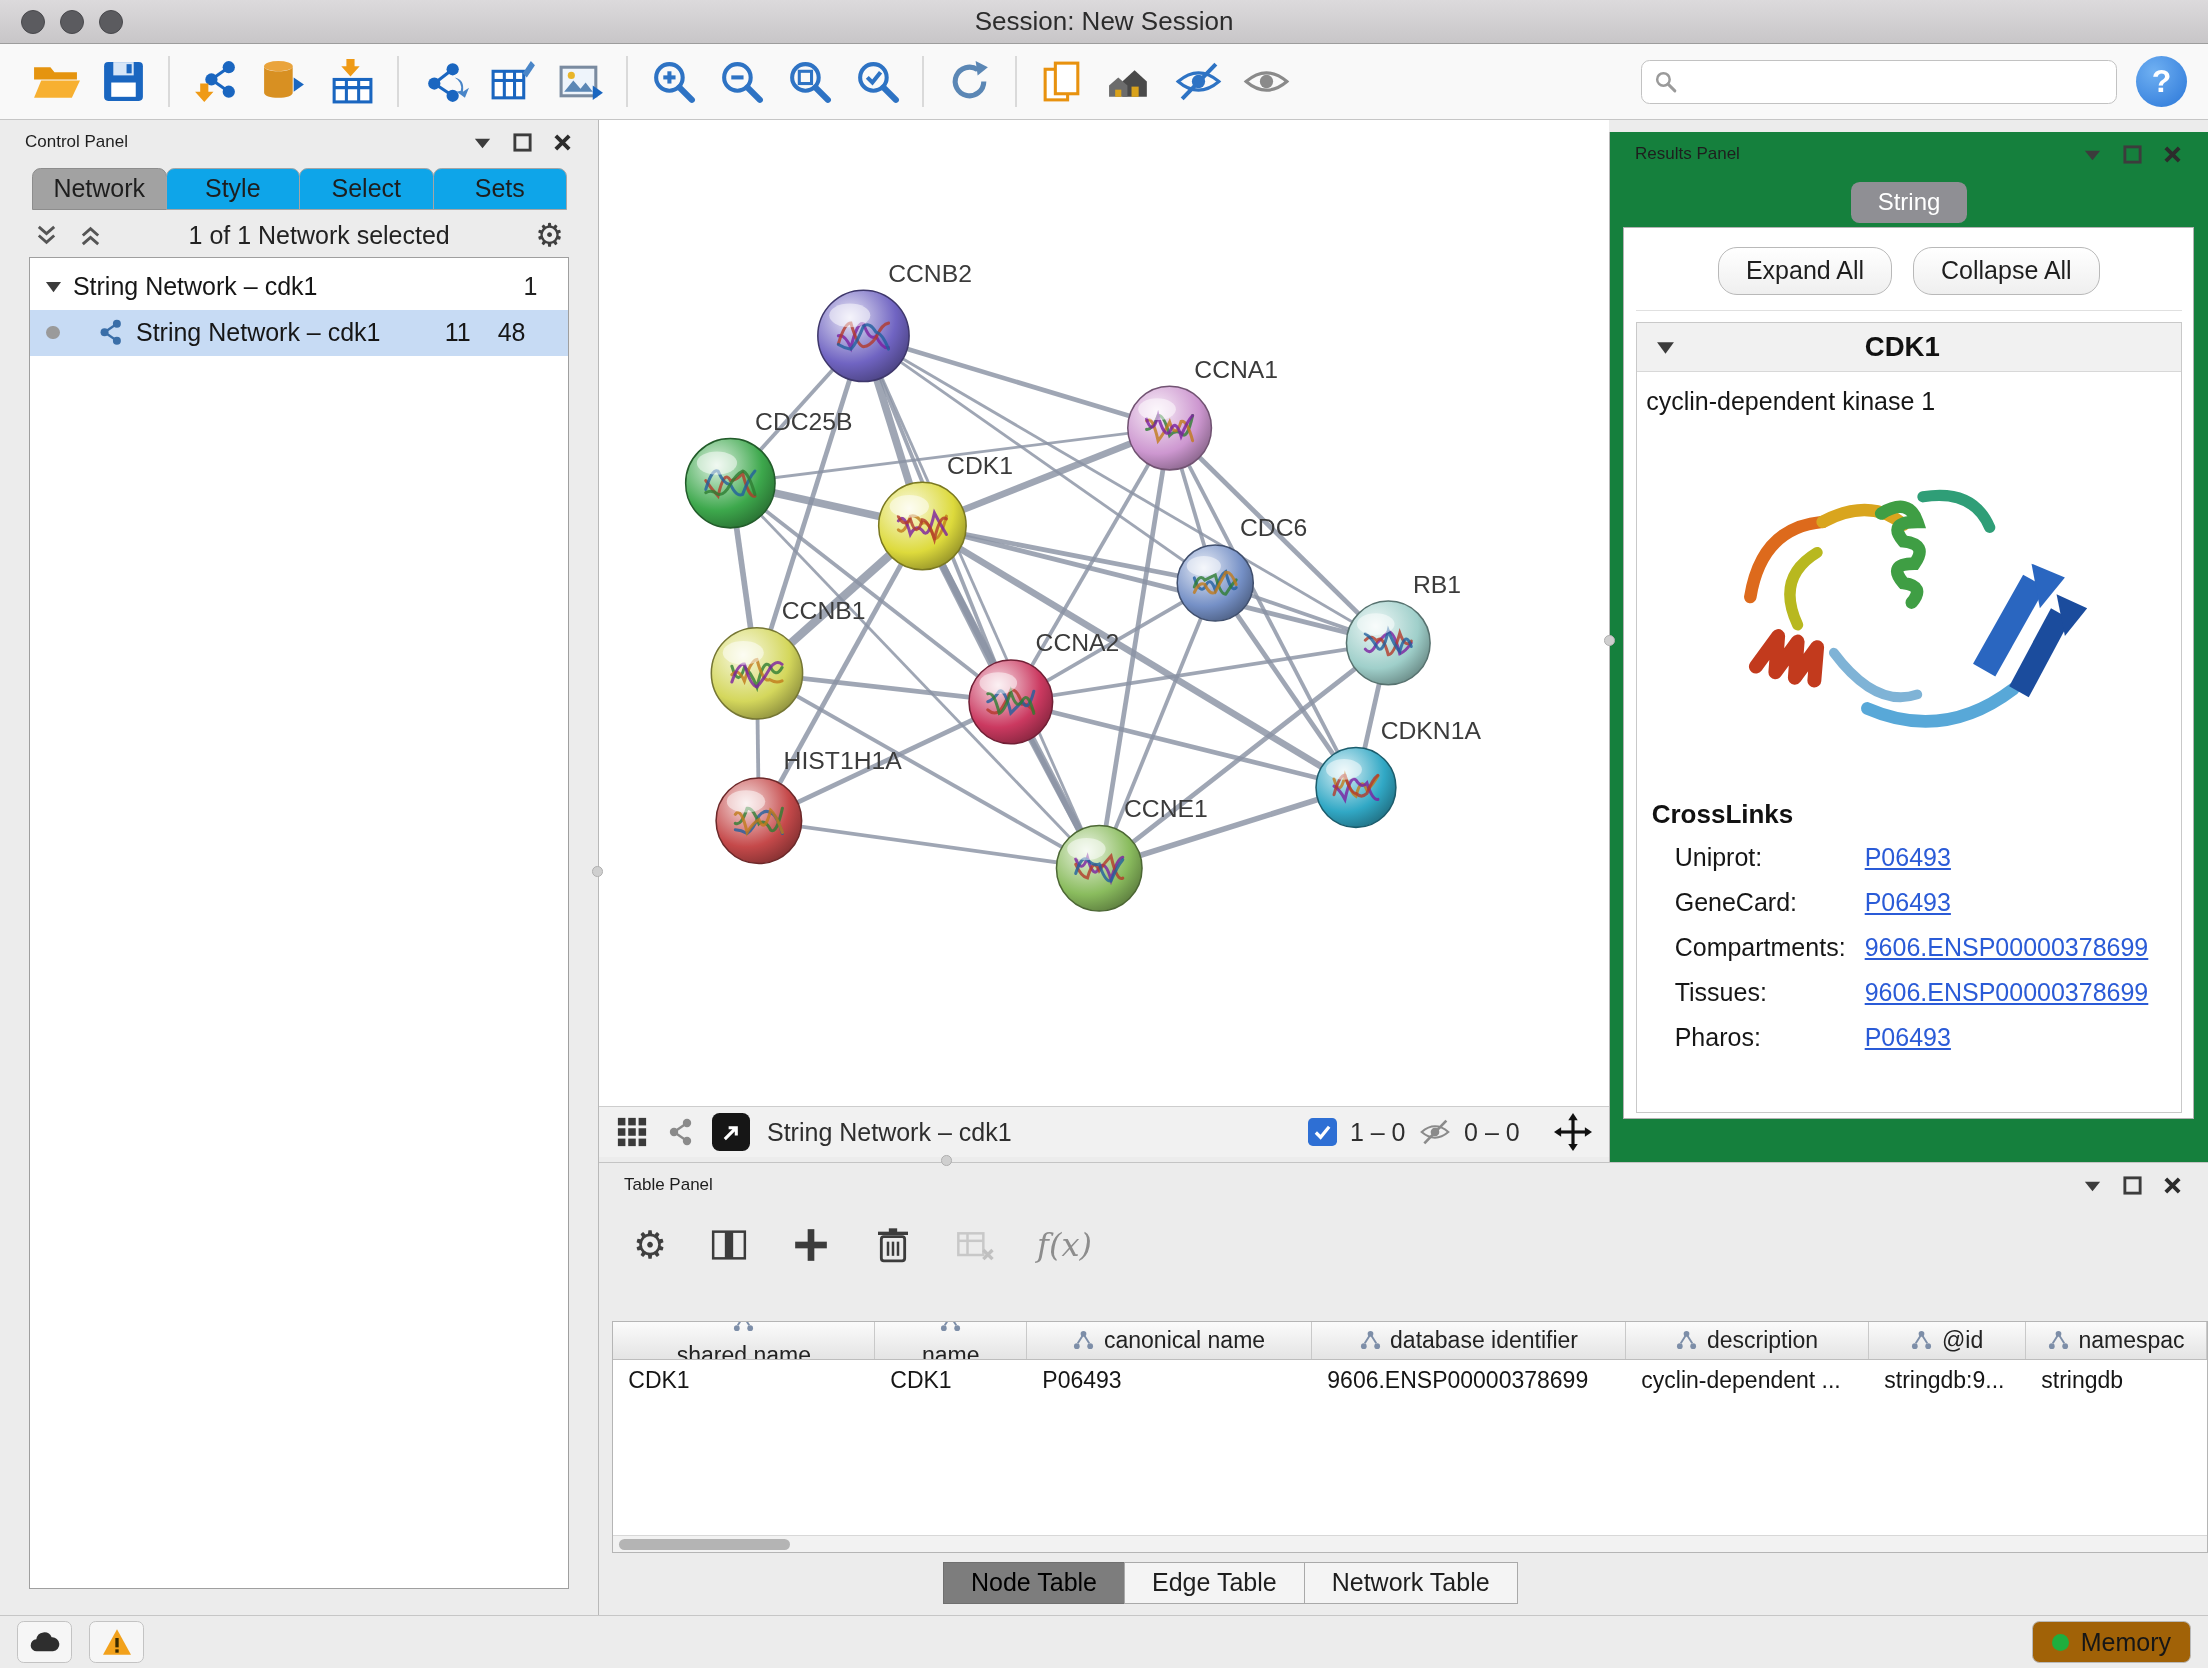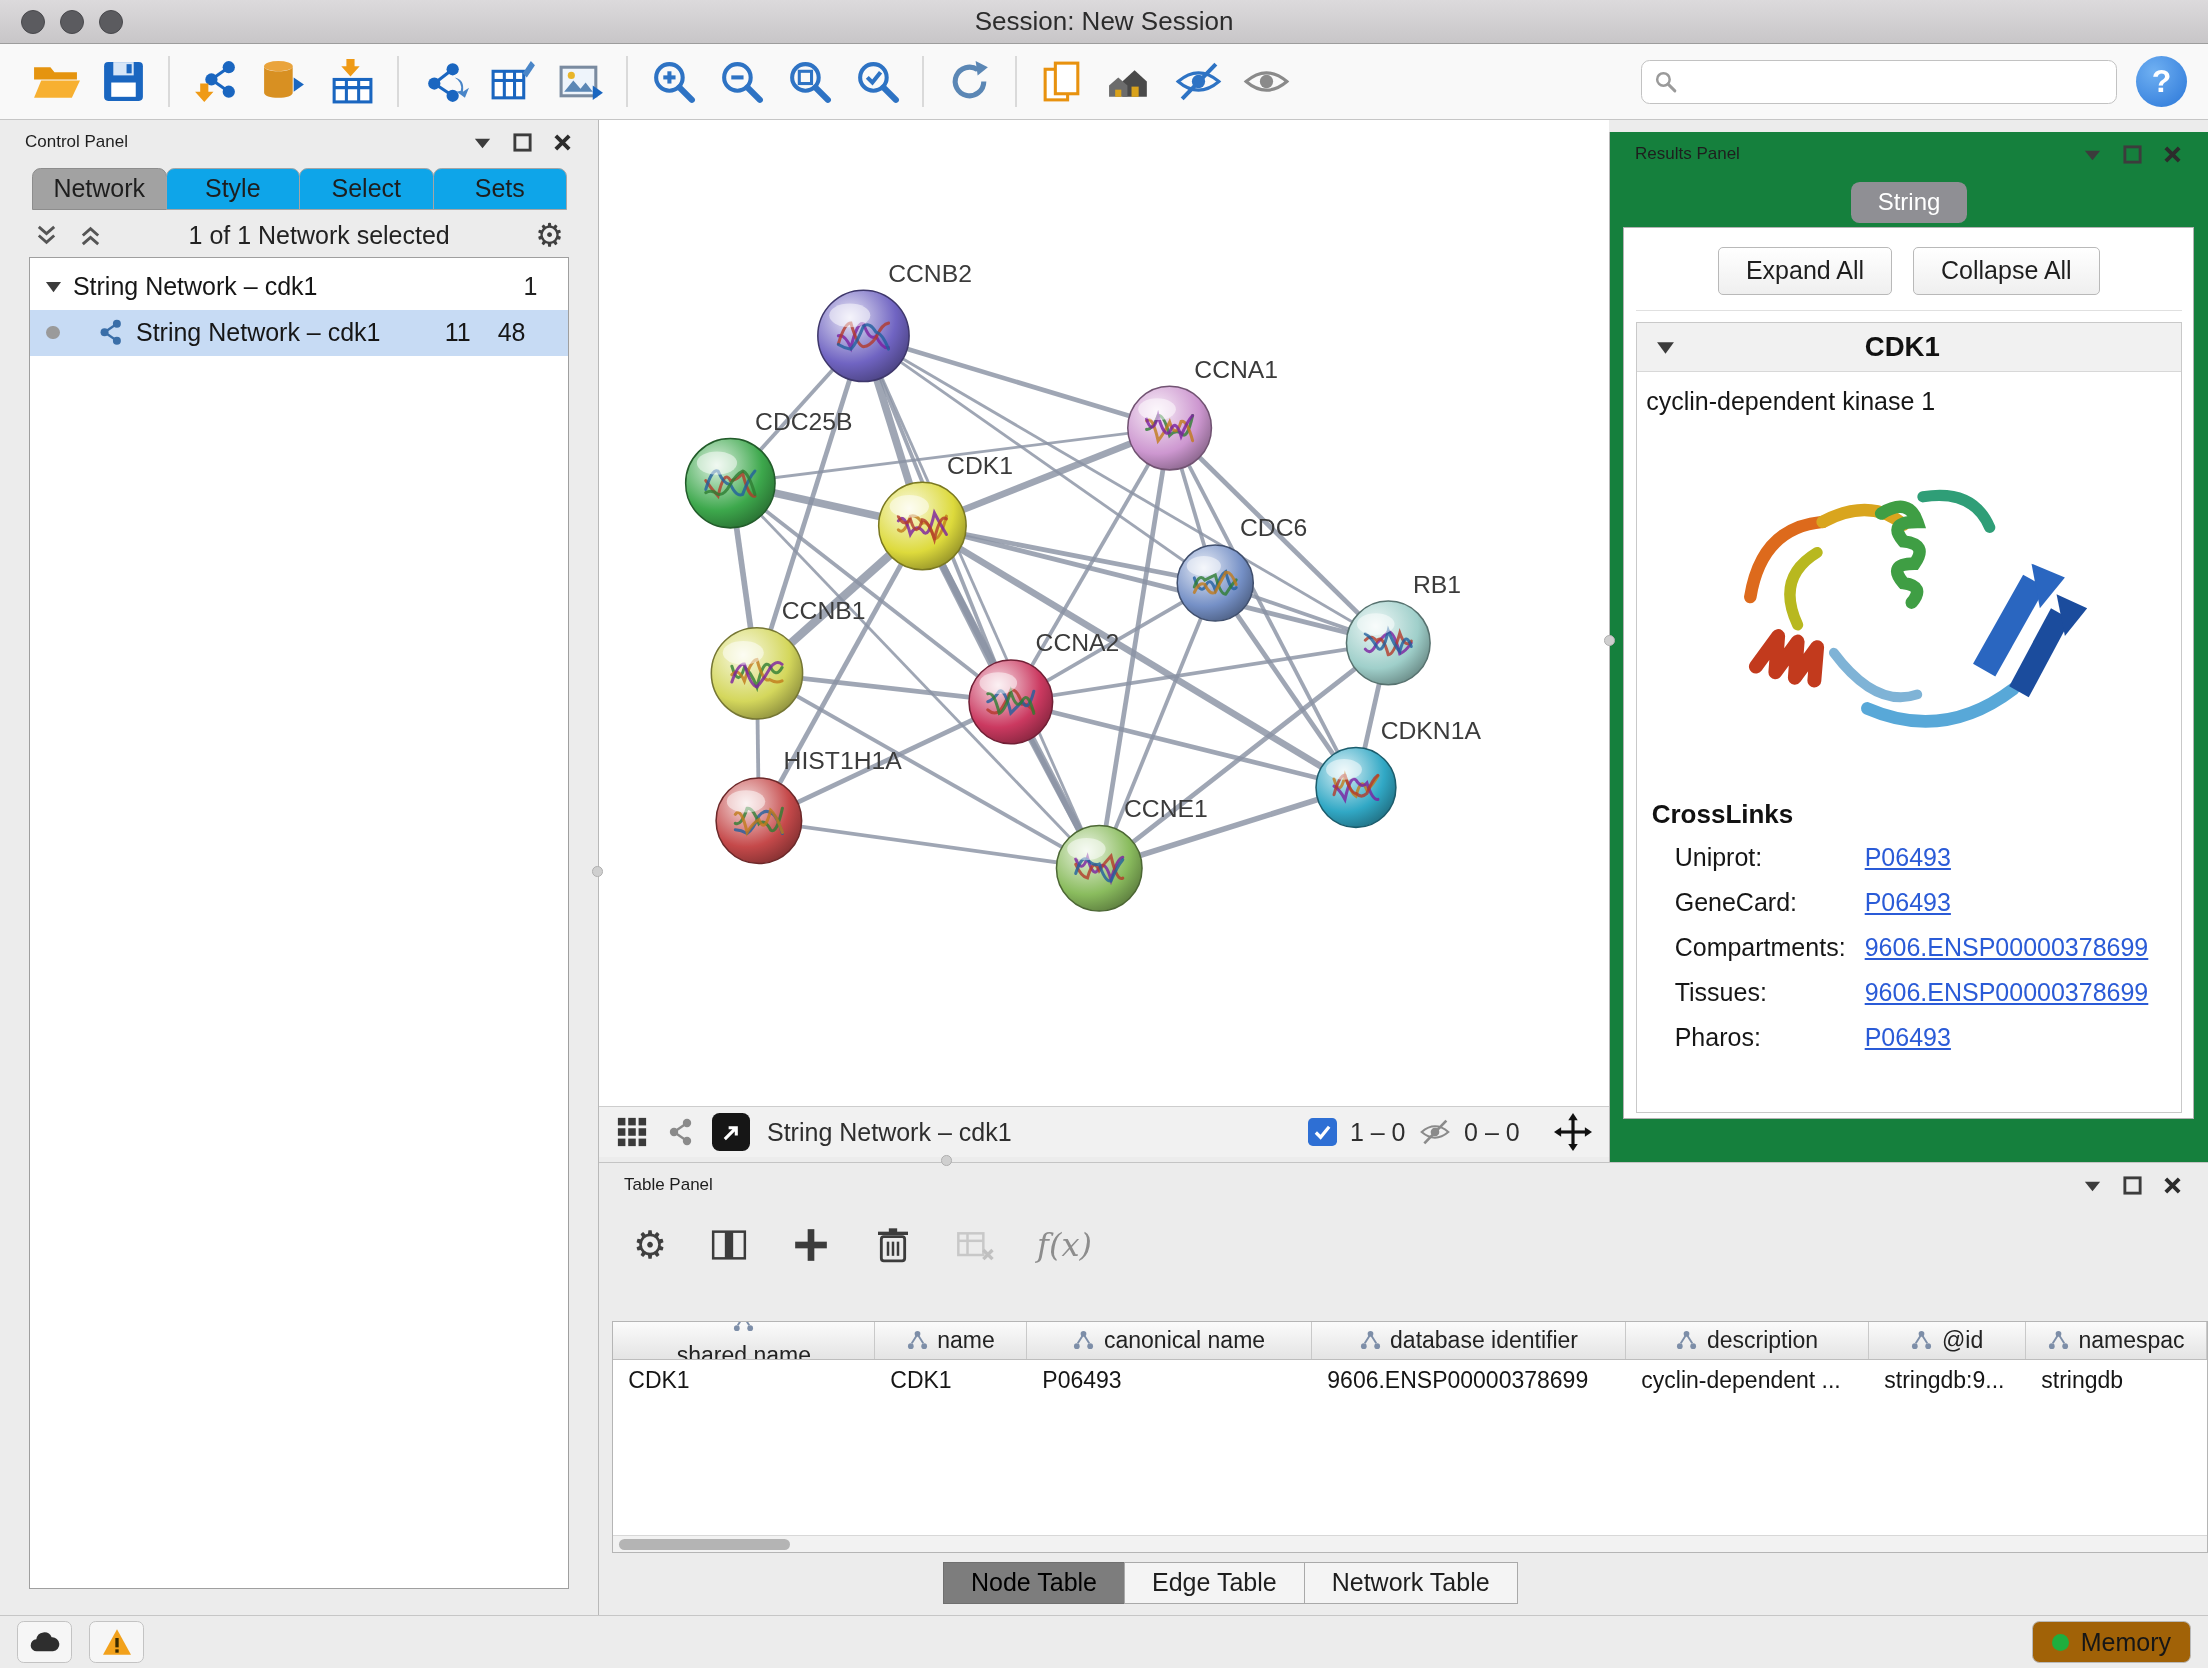--- a/index.html
+++ b/index.html
@@ -53,21 +53,21 @@
   .nf-right{margin-left:auto;display:flex;align-items:center;gap:13.3px}
   .nf-check{width:28.5px;height:28.5px;border-radius:4.8px;background:#2e6fd4;display:flex;align-items:center;justify-content:center}
   .nf-black{width:38px;height:38px;border-radius:7.6px;background:#161616;display:flex;align-items:center;justify-content:center}
 
   
   .results-panel{position:absolute;left:1609px;top:132px;width:599px;height:1037px;background:#15803d;border-left:1.9px solid #b9b9b9}
   .rp-badge-row{display:flex;justify-content:center;margin-top:5.7px}
   .rp-badge{background:#8f8f94;color:#fff;font-size:24px;padding:6.7px 27px;border-radius:8.6px}
   .rp-box{position:absolute;left:13.3px;top:95px;width:571px;height:892px;background:#fff;border:1.9px solid #b3b3b3;padding:11.4px}
   .rp-buttons{display:flex;justify-content:center;gap:21px;padding:7.6px 0 15px 0;border-bottom:1px solid #e0e0e0}
-  .btn{display:inline-flex;align-items:center;justify-content:center;border:1.9px solid #b9b9b9;border-radius:5px;background:linear-gradient(#ffffff,#efefef);font-size:25px;color:#1e1e1e;padding:0 27px;height:48px}
+  .btn{display:inline-flex;align-items:center;justify-content:center;border:1.9px solid #b9b9b9;border-radius:19px;background:linear-gradient(#ffffff,#efefef);font-size:25px;color:#1e1e1e;padding:0 27px;height:48px}
   .rp-section{margin-top:11.4px;border:1px solid #c9c9c9;height:791px;overflow:hidden}
   .rp-sec-header{height:49px;background:#f1f1f1;border-bottom:1px solid #d8d8d8;display:flex;align-items:center;padding:0 19px}
   .rp-sec-title{flex:1;text-align:center;font-size:27.6px;font-weight:bold;color:#111;margin-right:32px}
   .rp-desc{font-size:25px;color:#161616;padding:15px 9.5px 5.7px 9.5px}
   .protein-wrap{display:flex;justify-content:center;padding:7.6px 0}
   .protein-img{width:418px;height:348px}
   .xl-title{font-size:26px;font-weight:bold;color:#111;padding:13.3px 0 5.7px 15px}
   .xl-row{display:flex;align-items:center;height:45px;padding-left:38px;font-size:25px}
   .xl-label{width:190px;color:#161616}
   .xl-link{color:#2a5bd7;text-decoration:underline;cursor:pointer}
@@ -699,21 +699,21 @@
       <div class="tbl-head">
           <div class="th" style="width: 262px; flex-direction: column;">
             <svg class="col-ic" viewBox="0 0 22 22">
               <circle cx="11" cy="4" r="3"></circle>
               <circle cx="4" cy="17" r="3"></circle>
               <circle cx="18" cy="17" r="3"></circle>
               <path d="M10 6L5 14M12 6l5 8" stroke="#7d8ea8" stroke-width="2" fill="none"></path>
             </svg>
             <span>shared name</span>
           </div>
-          <div class="th" style="width: 152px;">
+          <div class="th" style="width: 152px; flex-direction: column;">
             <svg class="col-ic" viewBox="0 0 22 22">
               <circle cx="11" cy="4" r="3"></circle>
               <circle cx="4" cy="17" r="3"></circle>
               <circle cx="18" cy="17" r="3"></circle>
               <path d="M10 6L5 14M12 6l5 8" stroke="#7d8ea8" stroke-width="2" fill="none"></path>
             </svg>
             <span>name</span>
           </div>
           <div class="th" style="width: 285px;">
             <svg class="col-ic" viewBox="0 0 22 22">

